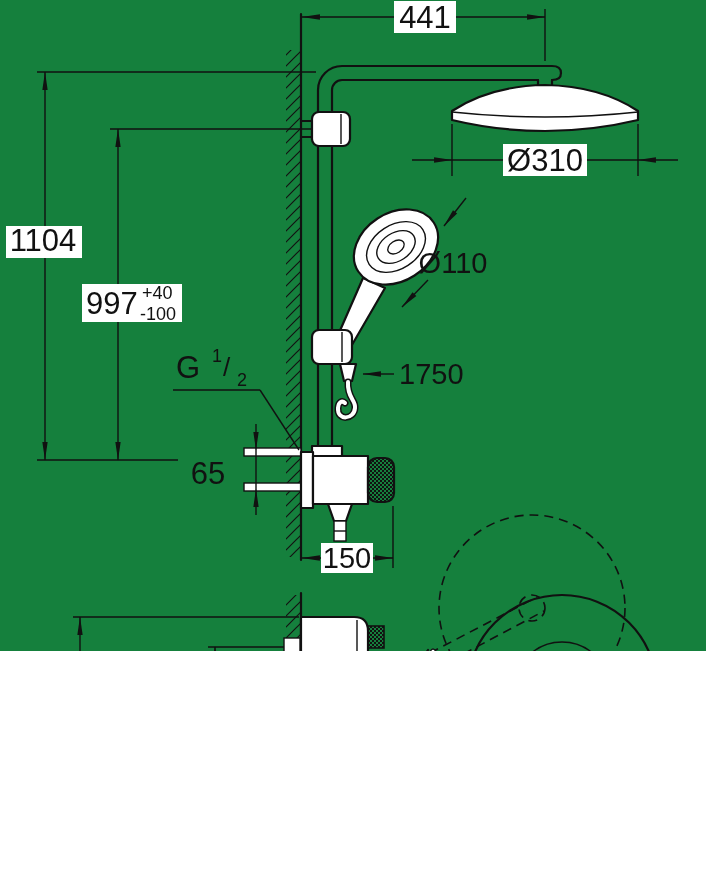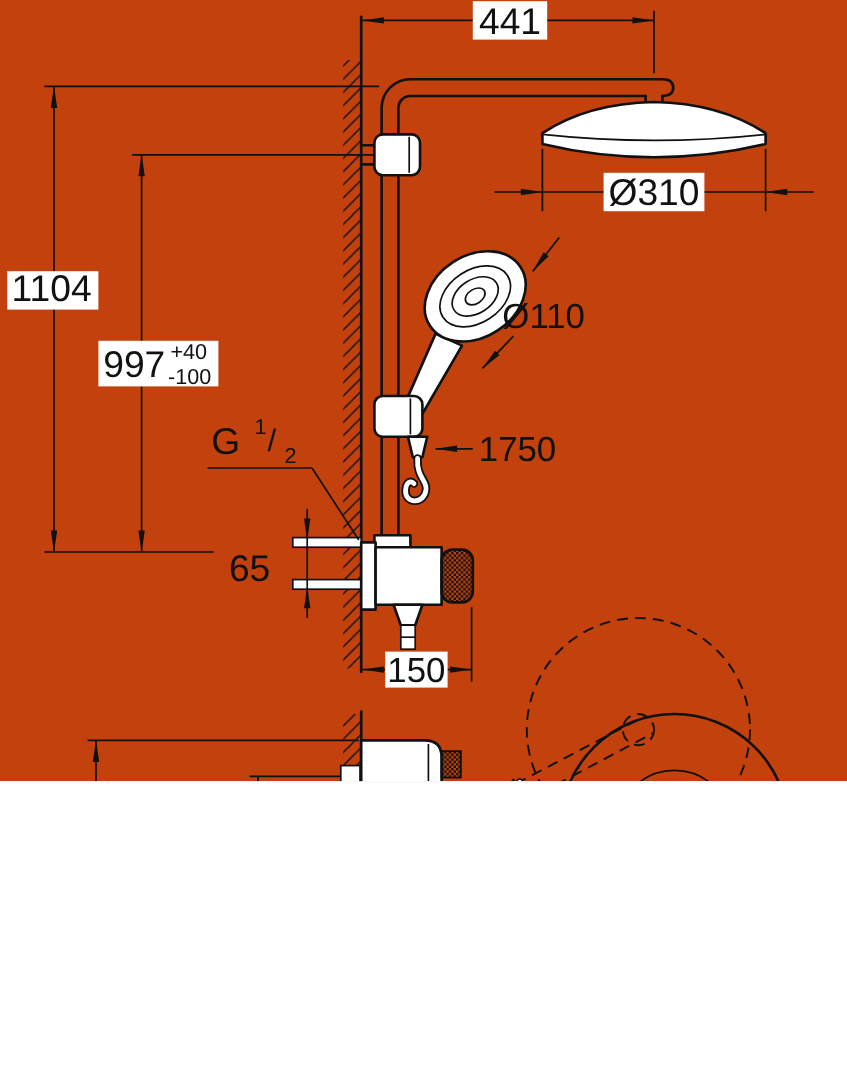--- a/index.html
+++ b/index.html
@@ -1,16 +1,16 @@
 <!DOCTYPE html>
 <html><head>
 <meta charset="utf-8">
 <style>
   html,body { margin:0; padding:0; background:#ffffff; }
-  .stage { width:706px; height:651px; background:#c2410c; position:relative; overflow:hidden; }
+  .stage { width:706px; height:651px; background:#15803d; position:relative; overflow:hidden; }
   svg { display:block; }
   text { font-family:"Liberation Sans", sans-serif; fill:#111; }
   .t-lg { font-size:31px; }
   .t-md { font-size:29px; }
   .t-sm { font-size:18px; }
   .t-slash { font-size:26px; }
   .mid { text-anchor:middle; }
   .outline { fill:none; stroke:#111; stroke-width:2.2; stroke-linejoin:round; stroke-linecap:round; }
   .thin { fill:none; stroke:#111; stroke-width:1.4; }
   .dim { fill:none; stroke:#111; stroke-width:1.4; }

